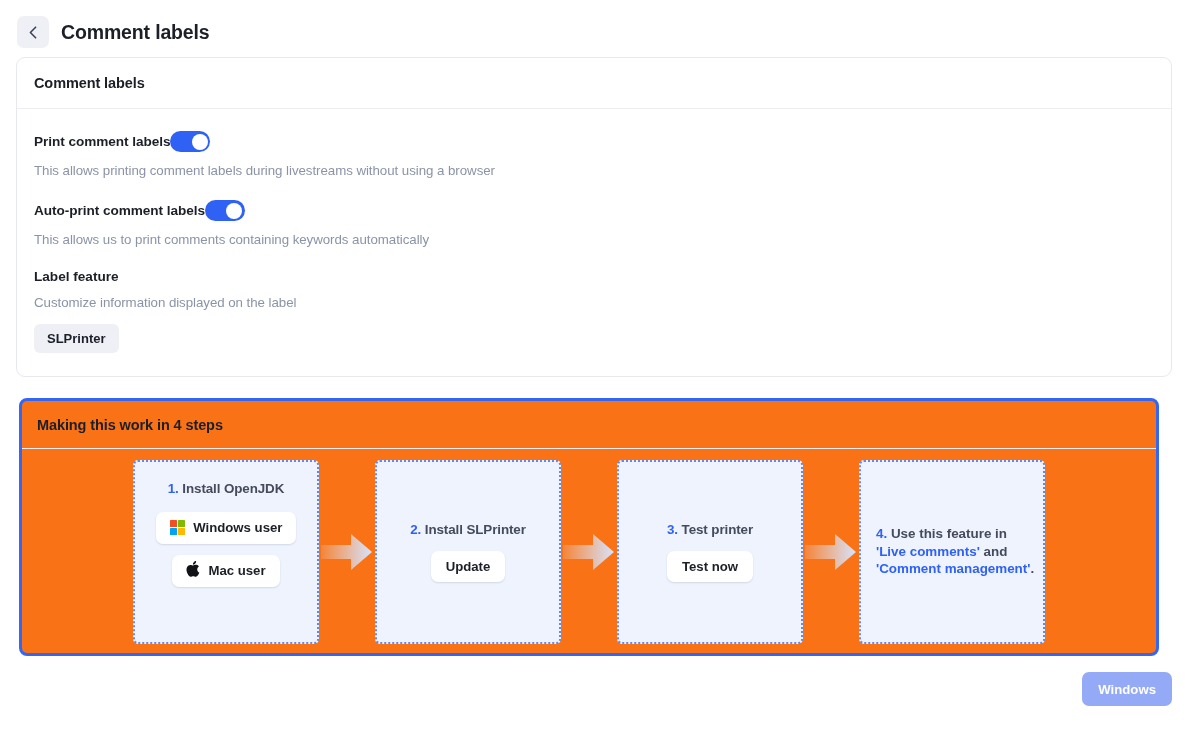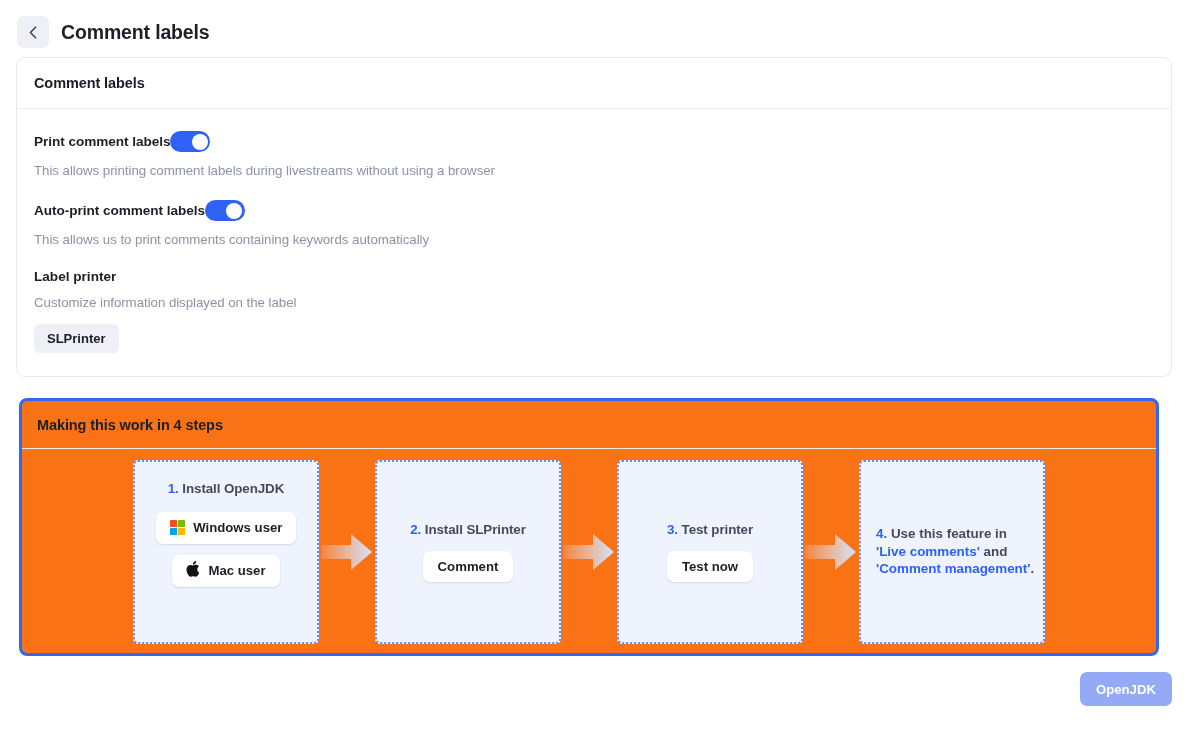--- a/index.html
+++ b/index.html
@@ -290,21 +290,21 @@
       <span class="setting-label">Auto-print comment labels</span>
       <div class="toggle">
         <div class="knob"></div>
       </div>
     </div>
     <div class="setting-desc">This allows us to print comments containing keywords automatically</div>
 
     <div class="spacer-22"></div>
 
     
-    <div class="section-label">Label printer</div>
+    <div class="section-label">Label feature</div>
     <div class="setting-desc">Customize information displayed on the label</div>
     <div class="spacer-14"></div>
     <button class="btn-soft">SLPrinter</button>
   </div>
 </div>
 
 <div class="card" id="steps-card">
   <div class="card-header">
     <span class="card-header-title">Making this work in 4 steps</span>
   </div>
@@ -349,21 +349,21 @@
         <path d="M0 14 L30 14 L30 3 L51 21 L30 39 L30 28 L0 28 Z" fill="url(#ag1)"></path>
       </svg>
     </div>
 
     <div class="step-box">
       <div class="step-title">
         <span class="num">2.</span>
         <span>Install SLPrinter</span>
       </div>
       <div class="step-gap-3"></div>
-      <button class="plain-btn">Comment</button>
+      <button class="plain-btn">Update</button>
     </div>
 
     <div class="arrow">
       <svg width="52" height="42" viewBox="0 0 52 42">
         <defs>
           <linearGradient id="ag2" x1="0" y1="0" x2="1" y2="0">
             <stop offset="0%" stop-color="#dde8fd" stop-opacity="0.15"></stop>
             <stop offset="100%" stop-color="#d5e3fc" stop-opacity="1"></stop>
           </linearGradient>
         </defs>
@@ -395,14 +395,14 @@
     <div class="step-box step4">
       <div class="step4-text">
         <span class="num">4.</span><span class="reg"> Use this feature in </span><span class="lnk">'Live comments'</span><span class="reg"> and </span><span class="lnk">'Comment management'</span><span class="reg">.</span>
       </div>
     </div>
 
   </div>
 </div>
 
 <div class="footer">
-  <button class="btn-primary-disabled">OpenJDK</button>
+  <button class="btn-primary-disabled">Windows</button>
 </div>
 
 </body></html>

